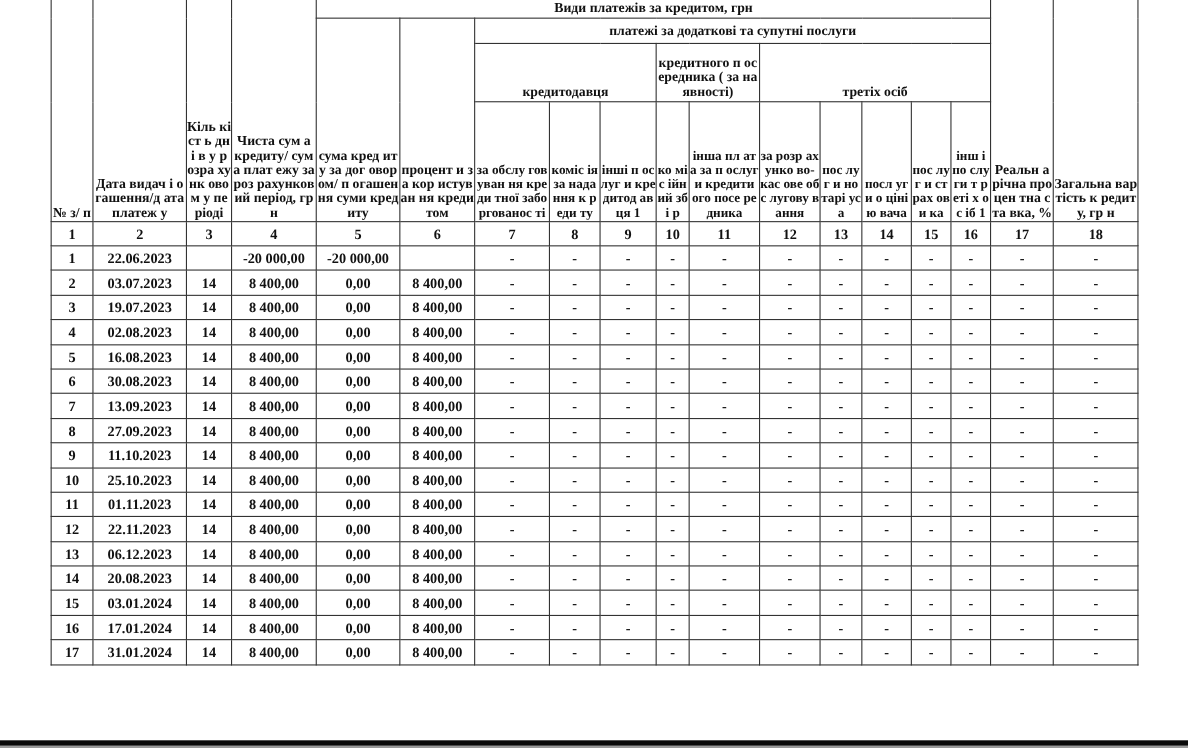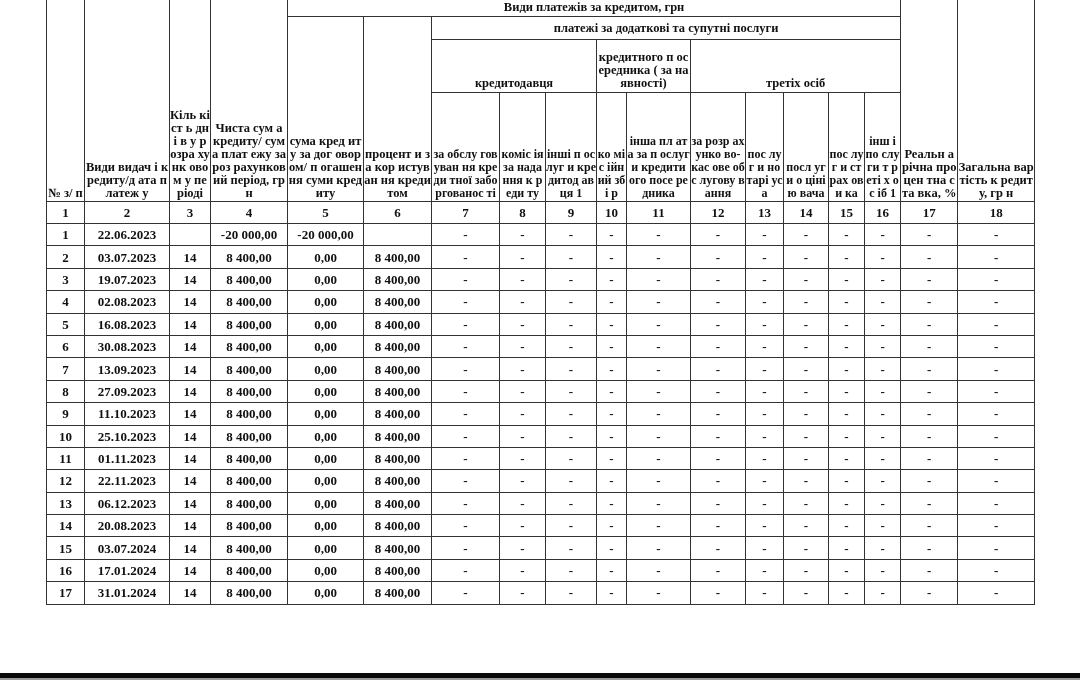--- a/index.html
+++ b/index.html
@@ -42,21 +42,21 @@
     <col style="width:38px">
       <col style="width:45px">
       <col style="width:36px">
       <col style="width:36px">
     <col style="width:57px">
       <col style="width:77px">
   </colgroup>
   <thead>
     <tr>
       <th rowspan="4" class="tall empty-top">№ з/ п</th>
-      <th rowspan="4" class="tall empty-top">Види видач і кредиту/д ата платеж у</th>
+      <th rowspan="4" class="tall empty-top">Дата видач і огашення/д ата платеж у</th>
       <th rowspan="4" class="tall empty-top">Кіль кіст ь дні в у р озра хунк овом у пе ріоді</th>
       <th rowspan="4" class="tall empty-top">Чиста сум а кредиту/ сума плат ежу за роз рахунков ий період, грн</th>
       <th colspan="12" class="top empty-top">Види платежів за кредитом, грн</th>
       <th rowspan="4" class="tall empty-top">Реальн а річна процен тна ста вка, %</th>
       <th rowspan="4" class="tall empty-top">Загальна вартість к редиту, гр н</th>
     </tr>
     <tr>
       <th rowspan="3" class="tall">сума кред иту за дог овором/ п огашення суми кред иту</th>
       <th rowspan="3" class="tall">процент и за кор истуван ня креди том</th>
       <th colspan="10" class="grp2">платежі за додаткові та супутні послуги</th>
@@ -375,21 +375,21 @@
         <td class="dash">-</td>
         <td class="dash">-</td>
         <td class="dash">-</td>
         <td class="dash">-</td>
         <td class="dash">-</td>
         <td class="dash">-</td>
         <td class="dash">-</td>
       </tr>
       <tr class="row">
         <td>15</td>
-        <td>03.07.2024</td>
+        <td>03.01.2024</td>
         <td>14</td>
         <td>8 400,00</td>
         <td>0,00</td>
         <td>8 400,00</td>
         <td class="dash">-</td>
         <td class="dash">-</td>
         <td class="dash">-</td>
         <td class="dash">-</td>
         <td class="dash">-</td>
         <td class="dash">-</td>

